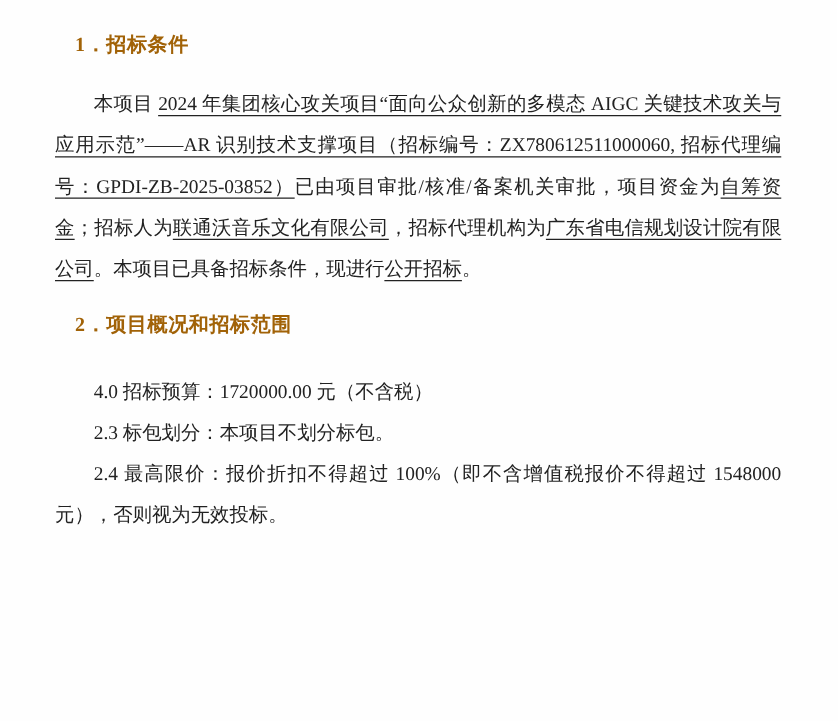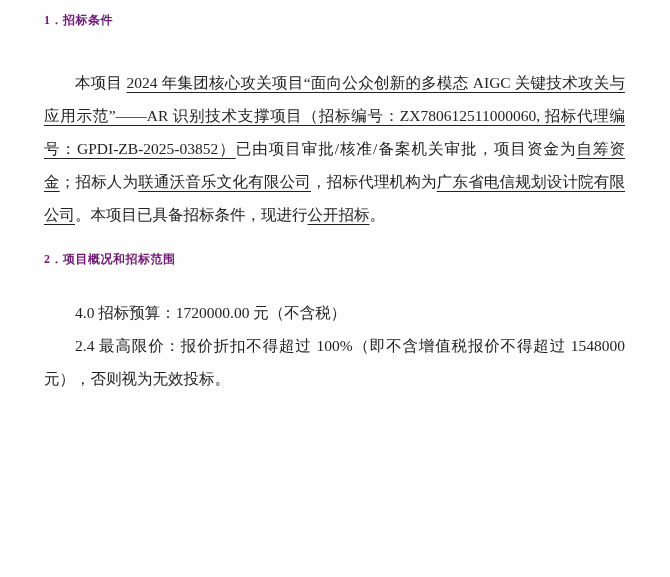--- a/index.html
+++ b/index.html
@@ -9,54 +9,55 @@
     height: 577px;
     margin: 0;
     background: #fefefe;
     overflow: hidden;
     box-sizing: border-box;
     padding: 8px 45px 0 44px;
     font-family: "Liberation Serif", "DejaVu Serif", serif;
     color: #1e1e1e;
   }
   .doc-heading {
-    font-size: 12px;
+    font-size: 16px;
     line-height: 25px;
     font-weight: bold;
-    color: #701a75;
+    color: #a16207;
     letter-spacing: 0.5px;
-    margin: 0;
+    margin: 16px;
   }
   .heading-2 { margin-top: 16px; }
   .body-para {
     font-size: 15.5px;
     line-height: 33px;
     text-align: justify;
     text-indent: 2em;
     white-space: pre-wrap;
     margin: 0;
     color: #222222;
   }
-  .para-1 { margin-top: 33px; }
+  .para-1 { margin-top: 18px; }
   .section-2-body { margin-top: 24px; }
   .u {
     text-decoration: underline;
     text-underline-offset: 4px;
     text-decoration-thickness: 1px;
   }
 </style>
 </head>
 <body>
 
 <div class="page">
 
   <h1 class="doc-heading heading-1">1．招标条件</h1>
 
   <p class="body-para para-1"><span>本项目 </span><span class="u">2024 年集团核心攻关项目“面向公众创新的多模态 AIGC 关键技术攻关与应用示范”——AR 识别技术支撑项目（招标编号：ZX780612511000060, 招标代理编号：GPDI-ZB-2025-03852）</span><span>已由项目审批/核准/备案机关审批，项目资金为</span><span class="u">自筹资金</span><span>；招标人为</span><span class="u">联通沃音乐文化有限公司</span><span>，招标代理机构为</span><span class="u">广东省电信规划设计院有限公司</span><span>。本项目已具备招标条件，现进行</span><span class="u">公开招标</span><span>。</span></p>
 
   <h1 class="doc-heading heading-2">2．项目概况和招标范围</h1>
 
   <div class="section-2-body">
     <p class="body-para">4.0 招标预算：1720000.00 元（不含税）</p>
+    <p class="body-para">2.3 标包划分：本项目不划分标包。</p>
     <p class="body-para">2.4 最高限价：报价折扣不得超过 100%（即不含增值税报价不得超过 1548000 元），否则视为无效投标。</p>
   </div>
 
 </div>
 
 </body></html>

